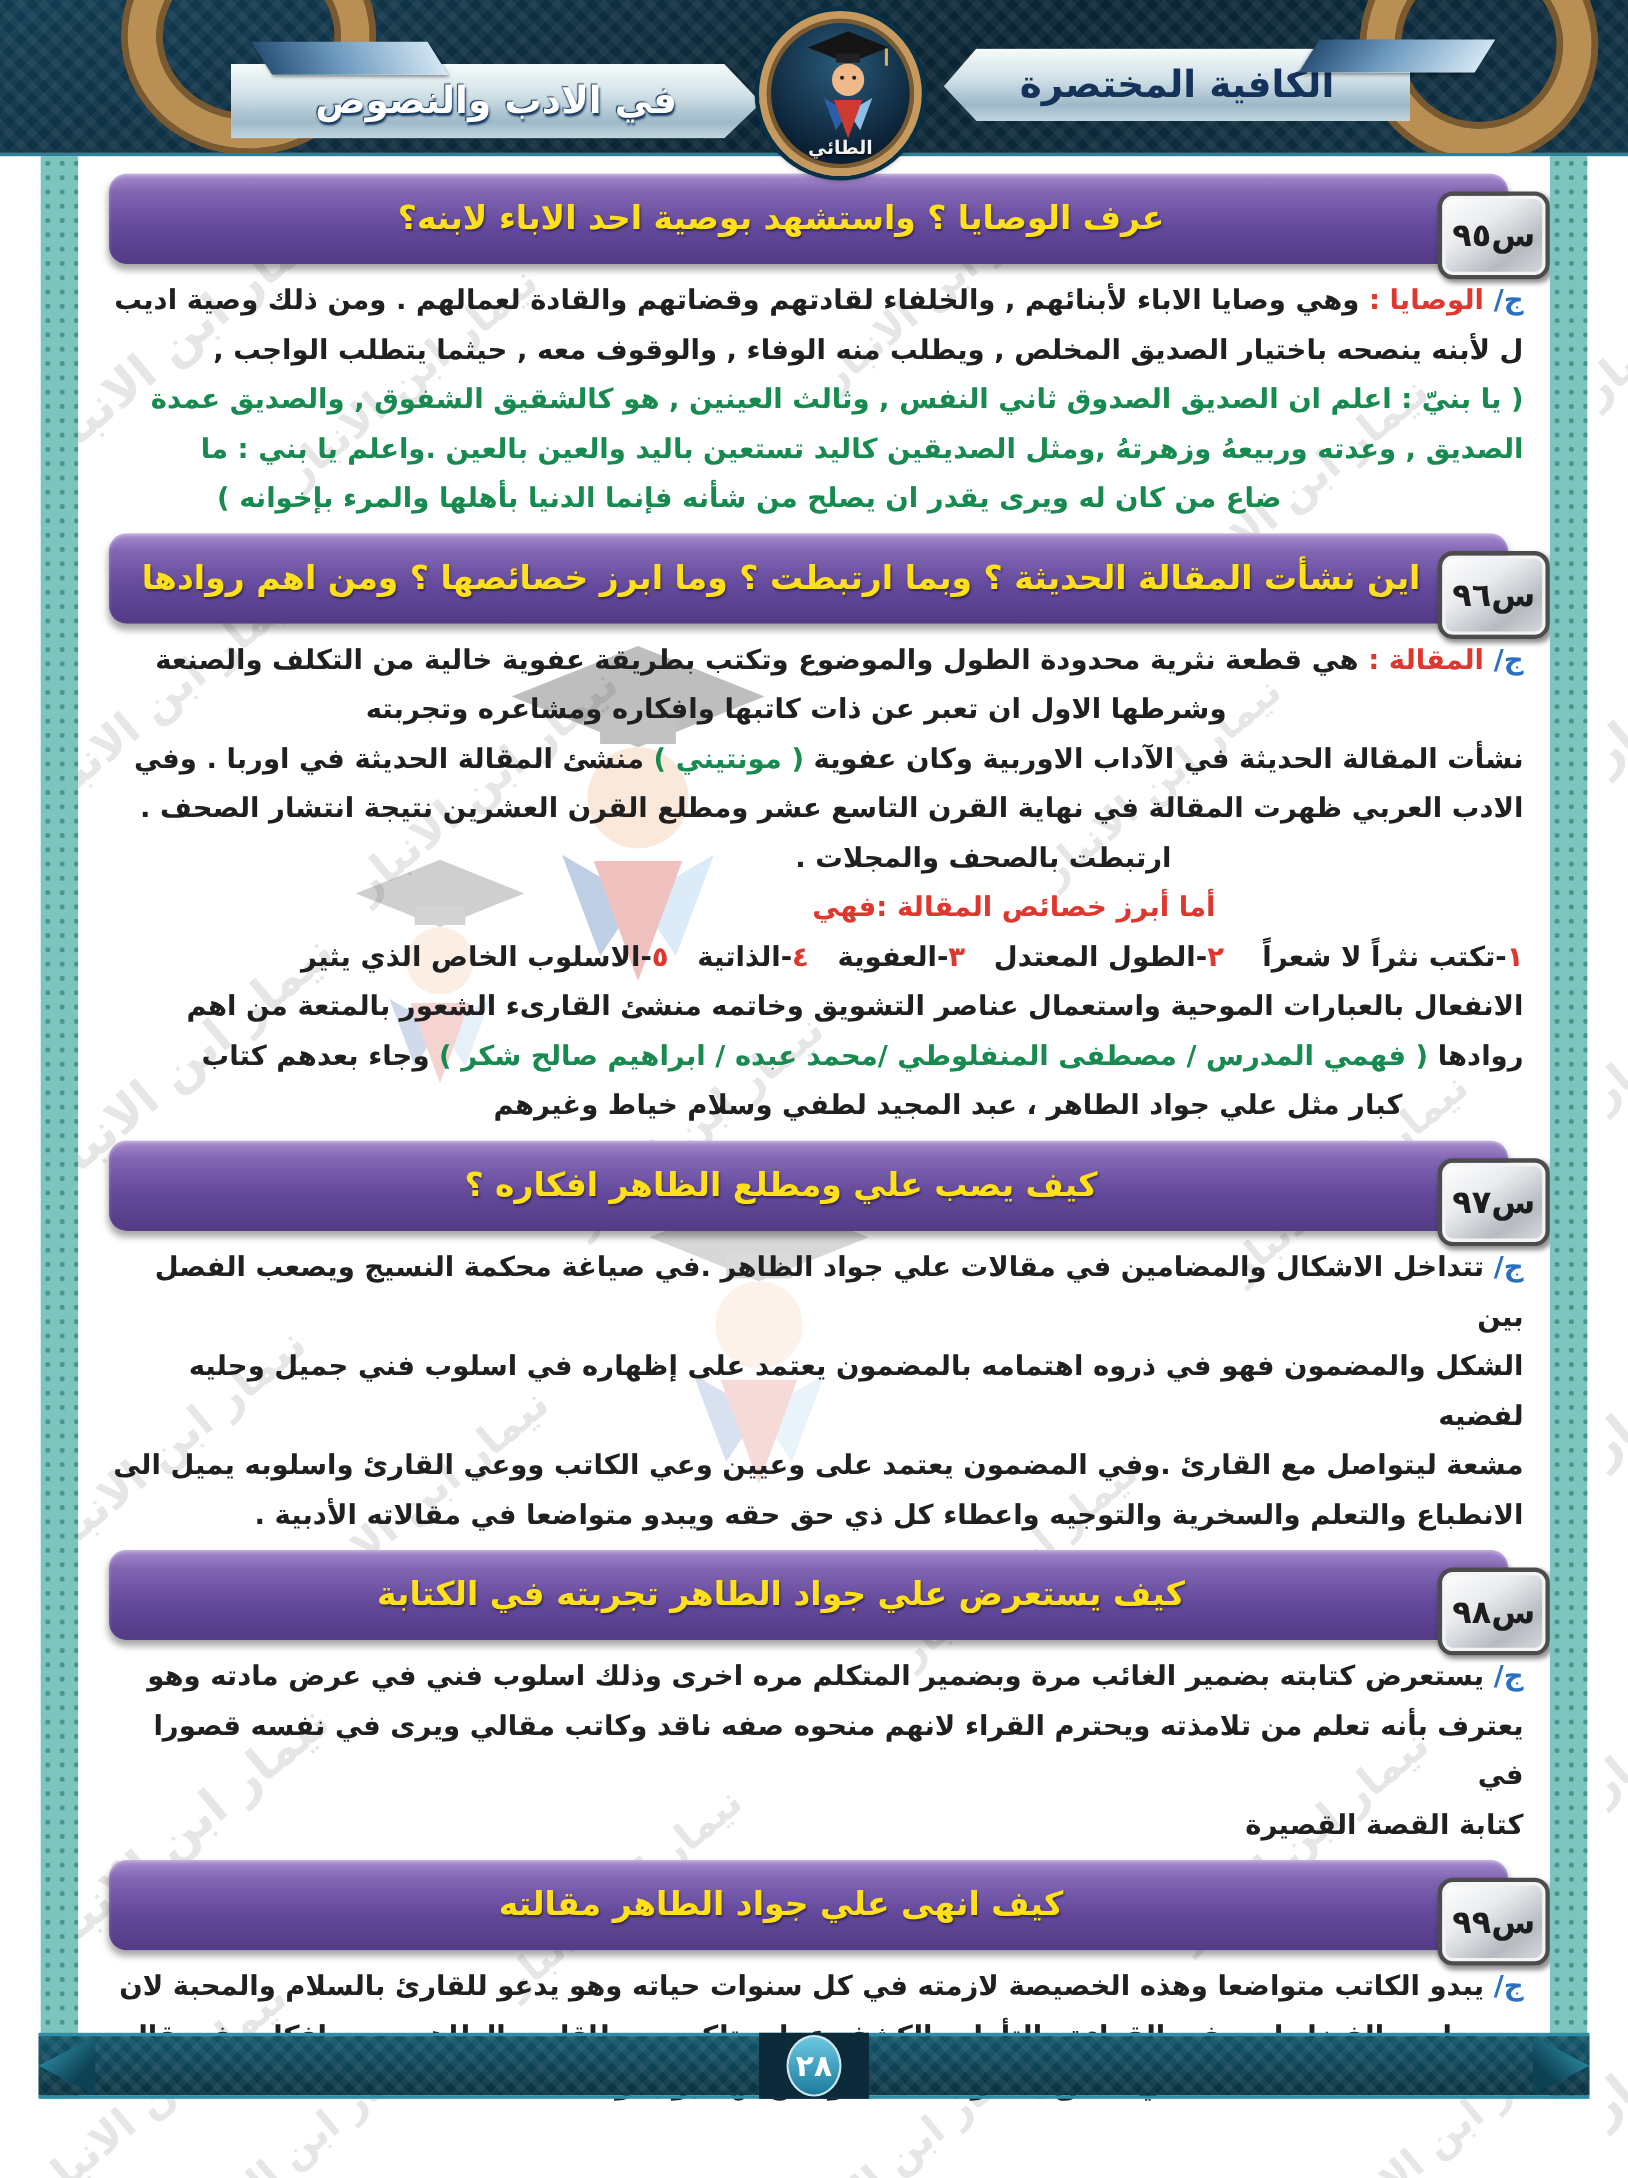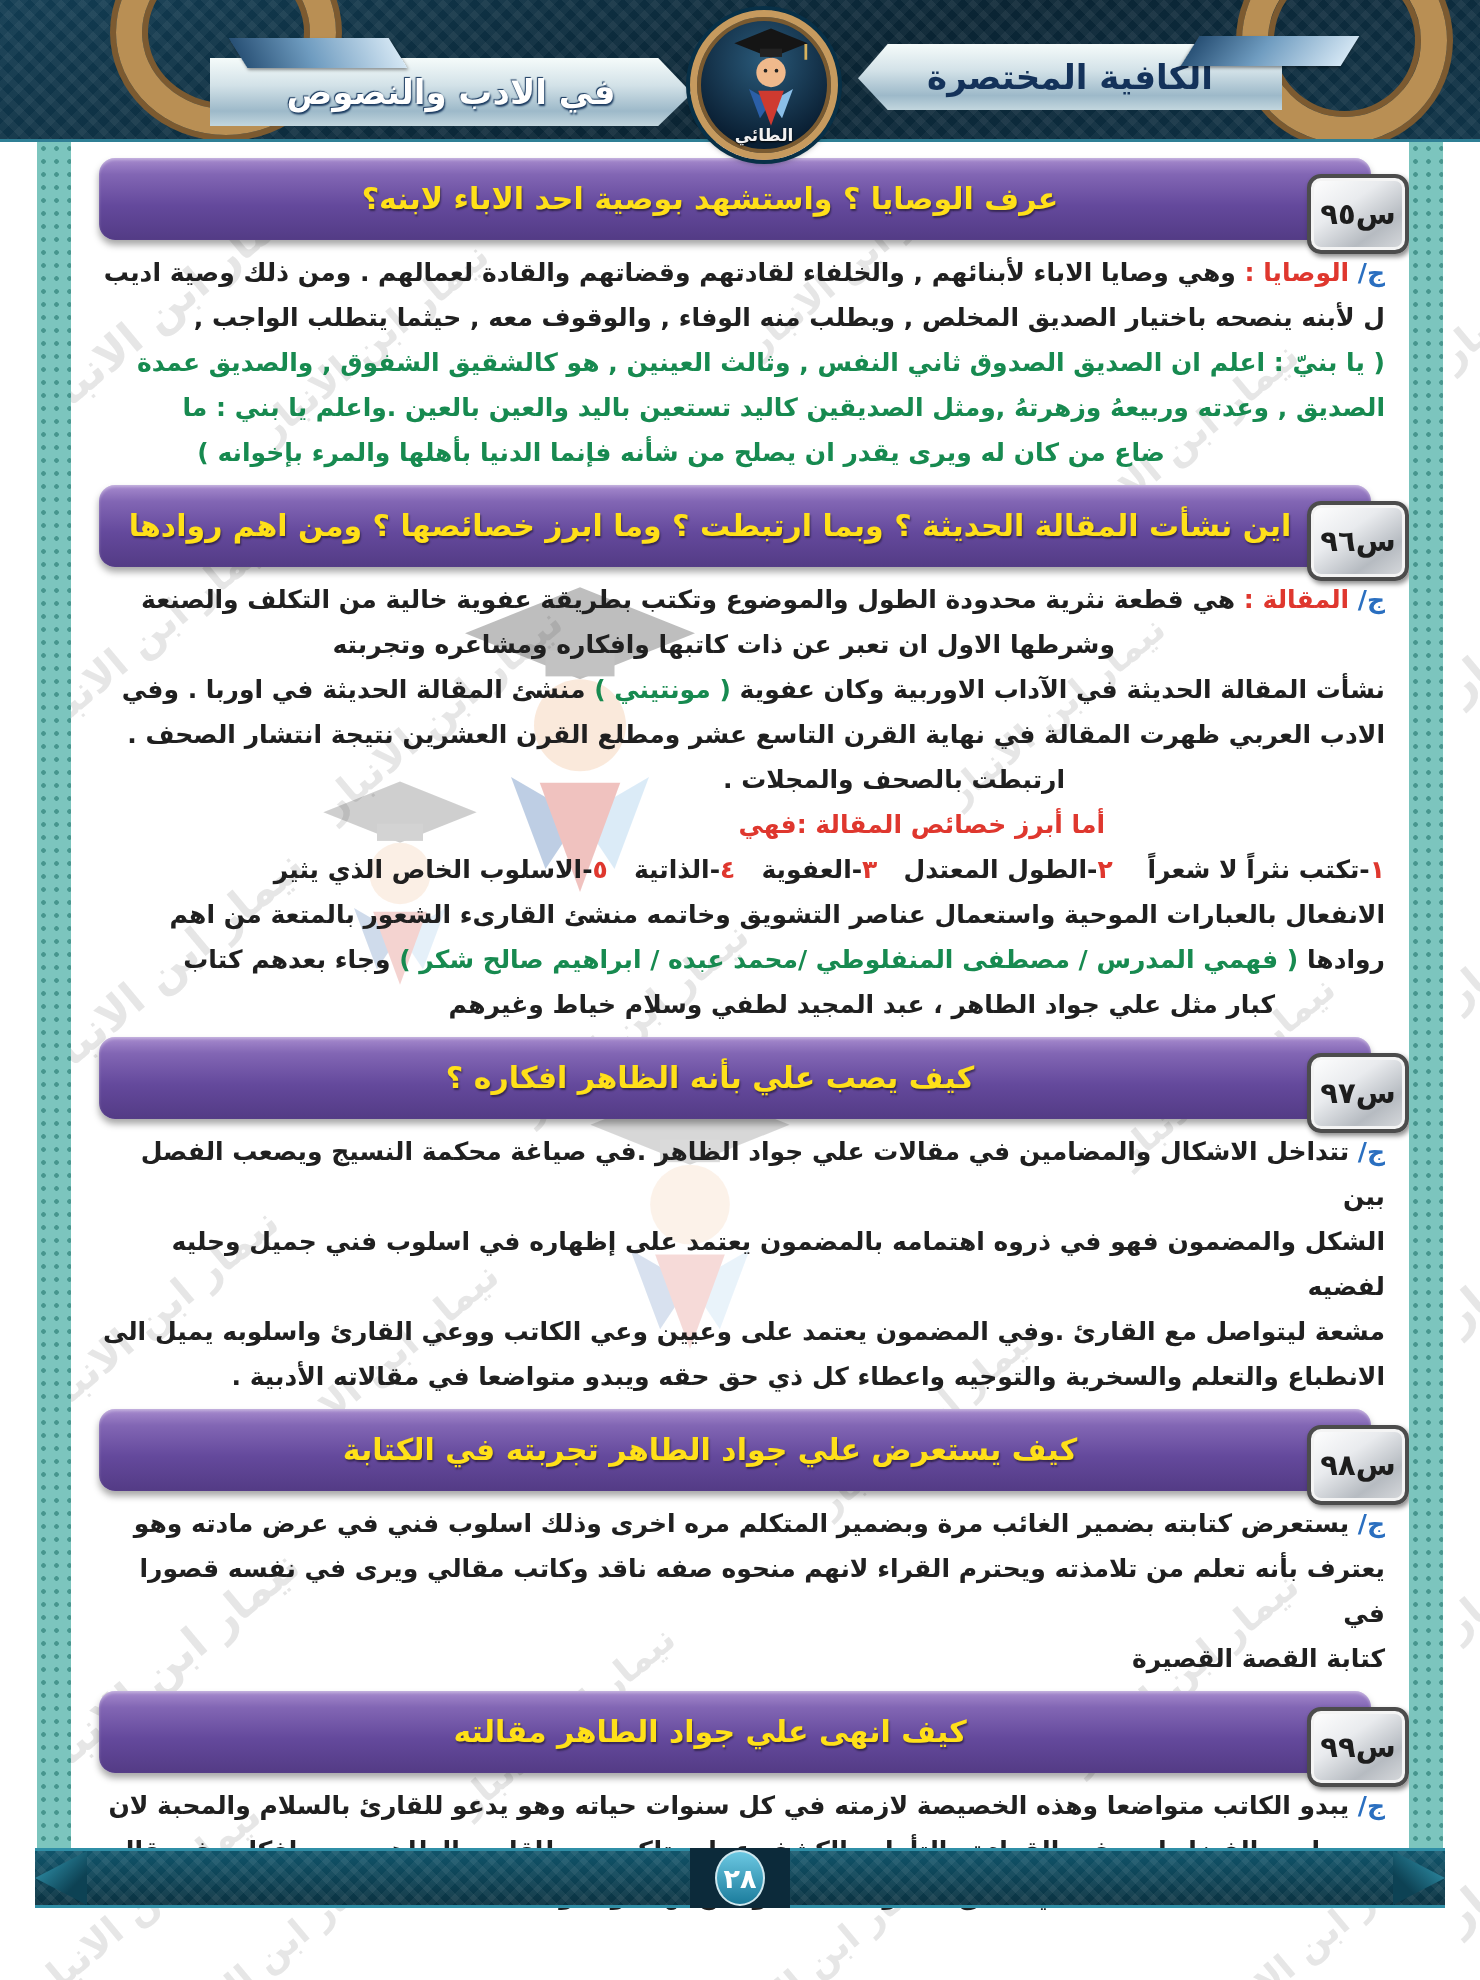--- a/index.html
+++ b/index.html
@@ -273,21 +273,21 @@
         <div class="ans-line" style="padding-right: 280px;"><span class="c-r">أما أبرز خصائص المقالة :فهي</span></div>
         <div class="ans-line"><span class="c-r">١</span><span class="c-k">-تكتب نثراً لا شعراً &nbsp;&nbsp; </span><span class="c-r">٢</span><span class="c-k">-الطول المعتدل &nbsp; </span><span class="c-r">٣</span><span class="c-k">-العفوية &nbsp; </span><span class="c-r">٤</span><span class="c-k">-الذاتية &nbsp; </span><span class="c-r">٥</span><span class="c-k">-الاسلوب الخاص الذي يثير</span></div>
         <div class="ans-line"><span class="c-k">الانفعال بالعبارات الموحية واستعمال عناصر التشويق وخاتمه منشئ القارىء الشعور بالمتعة من اهم</span></div>
         <div class="ans-line"><span class="c-k">روادها </span><span class="c-g">( فهمي المدرس / مصطفى المنفلوطي /محمد عبده / ابراهيم صالح شكر )</span><span class="c-k"> وجاء بعدهم كتاب</span></div>
         <div class="ans-line" style="padding-right: 110px;"><span class="c-k">كبار مثل علي جواد الطاهر ، عبد المجيد لطفي  وسلام خياط وغيرهم</span></div>
       </div>
   </section>
 
   <section class="qa-block">
     <div class="q-banner">
-      <span class="q-title">كيف يصب علي بأنه الظاهر افكاره ؟</span>
+      <span class="q-title">كيف يصب علي ومطلع الظاهر افكاره ؟</span>
       <span class="q-tab">س٩٧</span>
     </div>
     <div class="answer">
         <div class="ans-line"><span class="c-b">ج/ </span><span class="c-k">تتداخل الاشكال والمضامين في مقالات علي جواد الظاهر .في صياغة محكمة النسيج ويصعب الفصل بين</span></div>
         <div class="ans-line"><span class="c-k">الشكل والمضمون فهو في ذروه اهتمامه بالمضمون يعتمد على إظهاره  في اسلوب فني جميل وحليه لفضيه</span></div>
         <div class="ans-line"><span class="c-k">مشعة ليتواصل مع القارئ .وفي المضمون يعتمد على وعيين  وعي الكاتب  ووعي القارئ  واسلوبه يميل الى</span></div>
         <div class="ans-line"><span class="c-k">الانطباع والتعلم والسخرية والتوجيه واعطاء كل ذي حق حقه ويبدو متواضعا في مقالاته الأدبية .</span></div>
       </div>
   </section>
 

